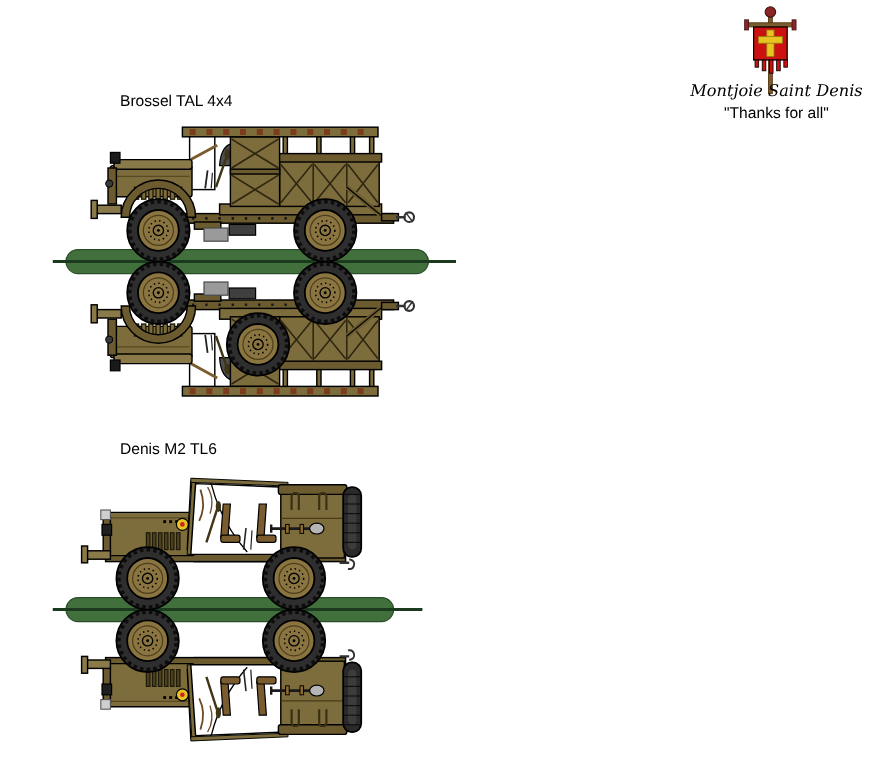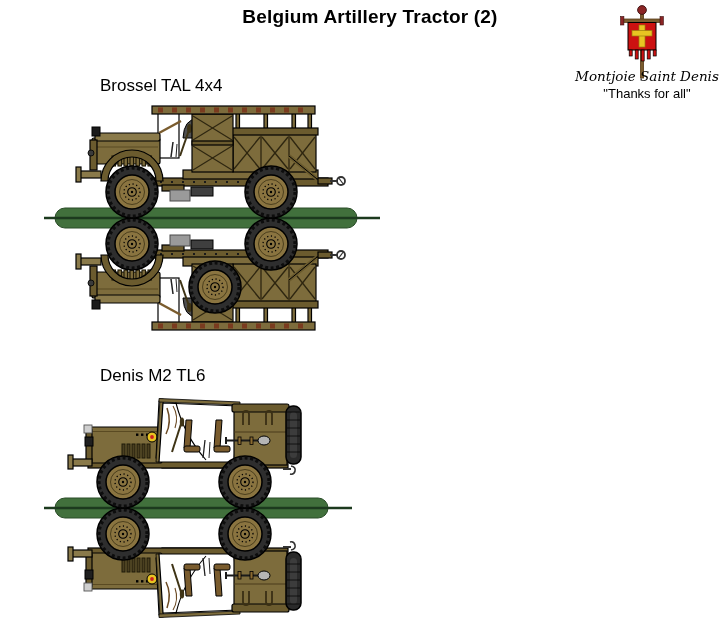--- a/index.html
+++ b/index.html
@@ -6,21 +6,21 @@
   body{background:#fff;font-family:"Liberation Sans",sans-serif;}
   .page{position:relative;width:725px;height:636px;background:var(--page_bg,#ffffff);overflow:hidden;}
   .page-title{position:absolute;left:20px;top:6px;width:700px;text-align:center;
     font-size:19px;font-weight:bold;color:#000;letter-spacing:0.2px;}
   .banner{position:absolute;left:572px;top:0;width:150px;}
   .banner svg{position:absolute;left:43px;top:3px;}
   .banner-motto{position:absolute;left:0;top:68px;width:150px;text-align:center;
     font-family:"DejaVu Serif",serif;font-style:italic;font-size:13.5px;color:#000;}
   .banner-caption{position:absolute;left:0;top:86px;width:150px;text-align:center;
     font-size:13px;color:#000;}
-  .vehicle-label{position:absolute;font-size:17px;color:#000;}
+  .vehicle-label{position:absolute;font-size:13px;color:#000;}
   .label-1{left:100px;top:76px;}
   .label-2{left:100px;top:366px;}
   .art{position:absolute;}
   .art-1{left:38px;top:100px;}
   .art-2{left:38px;top:388px;}
   
   .fb{fill:var(--body,#7d6c3c);}
   .fbd{fill:var(--body_dark,#6b5b2e);}
   .fbl{fill:var(--body_light,#8a7a4a);}
   .fw{fill:var(--canvas_white,#ffffff);}
@@ -28,21 +28,20 @@
   .xb{stroke:var(--brace,#2e2610);stroke-width:1.3;}
   .grn{fill:var(--ground_green,#41703c);stroke:var(--ground_edge,#2a4d28);stroke-width:1;}
   .gln{stroke:var(--ground_line,#1c3a1e);stroke-width:2.5;}
   .tick{fill:var(--roof_tick,#7a3b1f);}
 </style>
 </head>
 <body>
 
 <div class="page">
 
-  <div class="page-title">Belgium Artillery Tractor (2)</div>
 
   <div class="banner">
     <svg width="54" height="80" viewBox="612 2 54 80">
 
       <rect x="637.4" y="12" width="3.2" height="65" fill="var(--pole_brown,#7a5c2e)" stroke="#5a3d1a" stroke-width="0.8"></rect>
 
       <circle cx="639" cy="9" r="4.4" fill="var(--finial_red,#8b2525)" stroke="#3a0f0f" stroke-width="0.9"></circle>
 
       <rect x="620" y="18" width="38" height="3.4" fill="var(--pole_brown,#7a5c2e)" stroke="#5a3d1a" stroke-width="0.8"></rect>
       <rect x="617.5" y="15.5" width="3.4" height="8.5" fill="var(--finial_red,#8b2525)" stroke="#3a0f0f" stroke-width="0.6"></rect>

